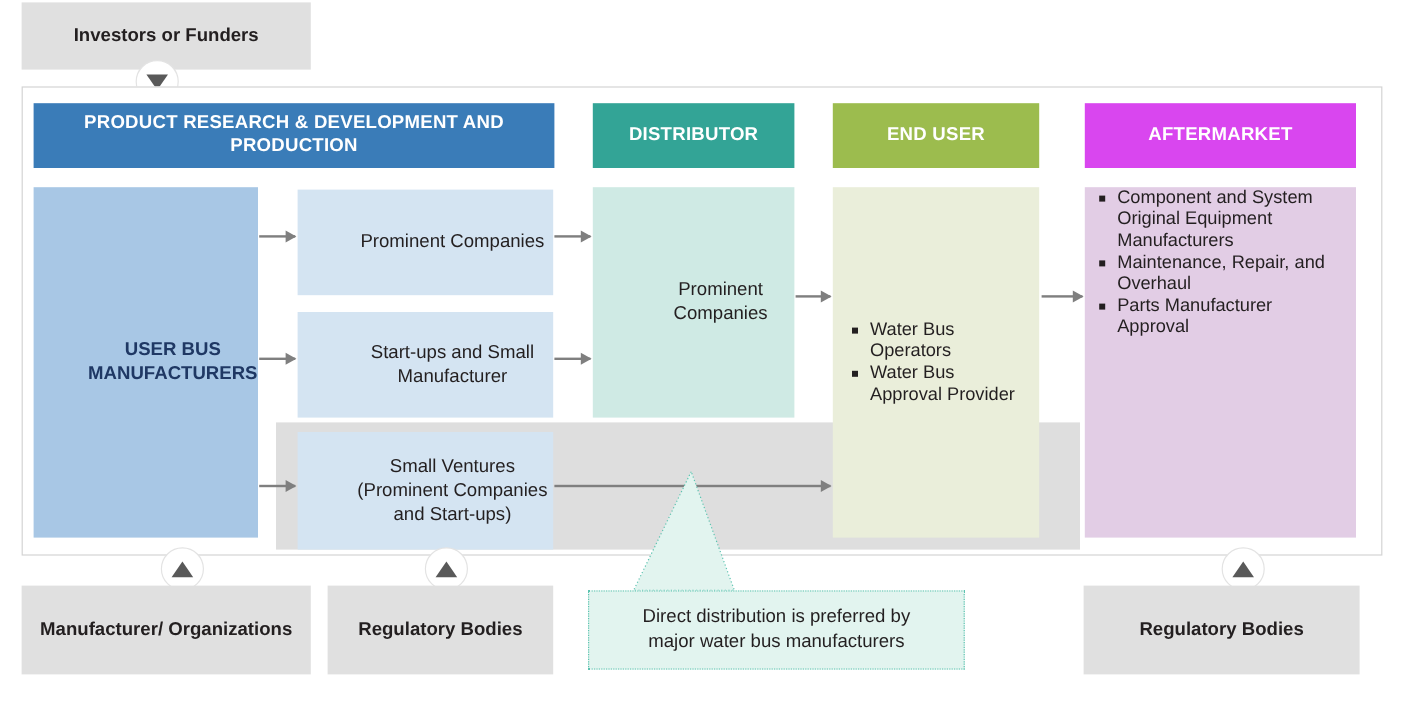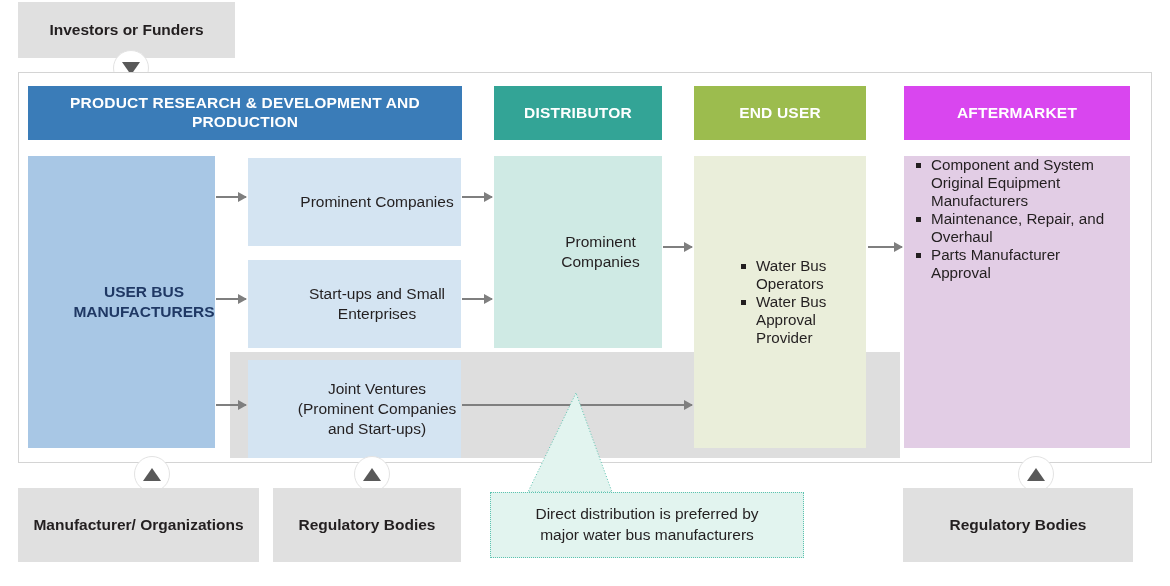--- a/index.html
+++ b/index.html
@@ -145,21 +145,21 @@
     left:490px;top:393px;
     width:160px;height:100px;
     pointer-events:none;
   }
 </style>
 </head>
 <body>
 
 <div class="stage">
 
-  <div class="gray-box" style="left:18px;top:2px;width:217px;height:56px;">
+  <div class="gray-box" style="left:18px;top:2px;width:241px;height:56px;">
     <span>Investors or Funders</span>
   </div>
 
   <div class="badge" style="left:113px;top:50px;">
     <span class="tri-down"></span>
   </div>
 
   <div class="frame"></div>
 
   <div class="jv-band" style="left:230px;top:352px;width:670px;height:106px;"></div>
@@ -182,34 +182,34 @@
 
   <div class="panel panel-center" style="left:28px;top:156px;width:187px;height:292px;background:#A8C7E5;">
     <span class="mfr-text">USER BUS MANUFACTURERS</span>
   </div>
 
   <div class="panel panel-center" style="left:248px;top:158px;width:213px;height:88px;background:#D4E4F2;">
     <span class="panel-text">Prominent Companies</span>
   </div>
 
   <div class="panel panel-center" style="left:248px;top:260px;width:213px;height:88px;background:#D4E4F2;">
-    <span class="panel-text">Start-ups and Small Enterprises</span>
+    <span class="panel-text">Start-ups and Small Manufacturer</span>
   </div>
 
   <div class="panel panel-center" style="left:248px;top:360px;width:213px;height:98px;background:#D4E4F2;">
-    <span class="panel-text">Joint Ventures (Prominent Companies and Start-ups)</span>
+    <span class="panel-text">Small Ventures (Prominent Companies and Start-ups)</span>
   </div>
 
   <div class="panel panel-center" style="left:494px;top:156px;width:168px;height:192px;background:#CFEAE4;">
     <span class="panel-text">Prominent Companies</span>
   </div>
 
   <div class="panel" style="left:694px;top:156px;width:172px;height:292px;background:#EAEEDA;
               display:flex;align-items:center;">
-    <ul class="bul" style="padding:0 10px 0 14px;margin-left:31px;">
+    <ul class="bul" style="padding:0 10px 0 14px;">
       <li>Water Bus Operators</li>
       <li> Water Bus Approval Provider</li>
     </ul>
   </div>
 
   <div class="panel" style="left:904px;top:156px;width:226px;height:292px;background:#E2CDE5;
               display:flex;align-items:flex-start;">
     <ul class="bul" style="padding:0 8px 0 10px;">
       <li>Component and System Original Equipment Manufacturers</li>
       <li>Maintenance, Repair, and Overhaul</li>

